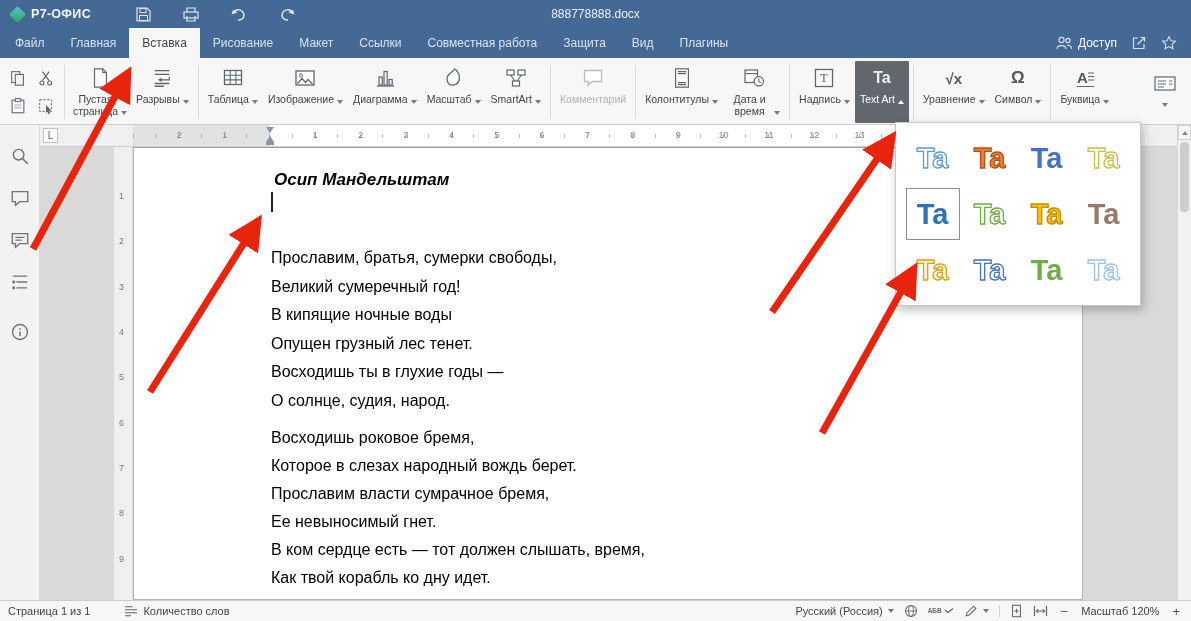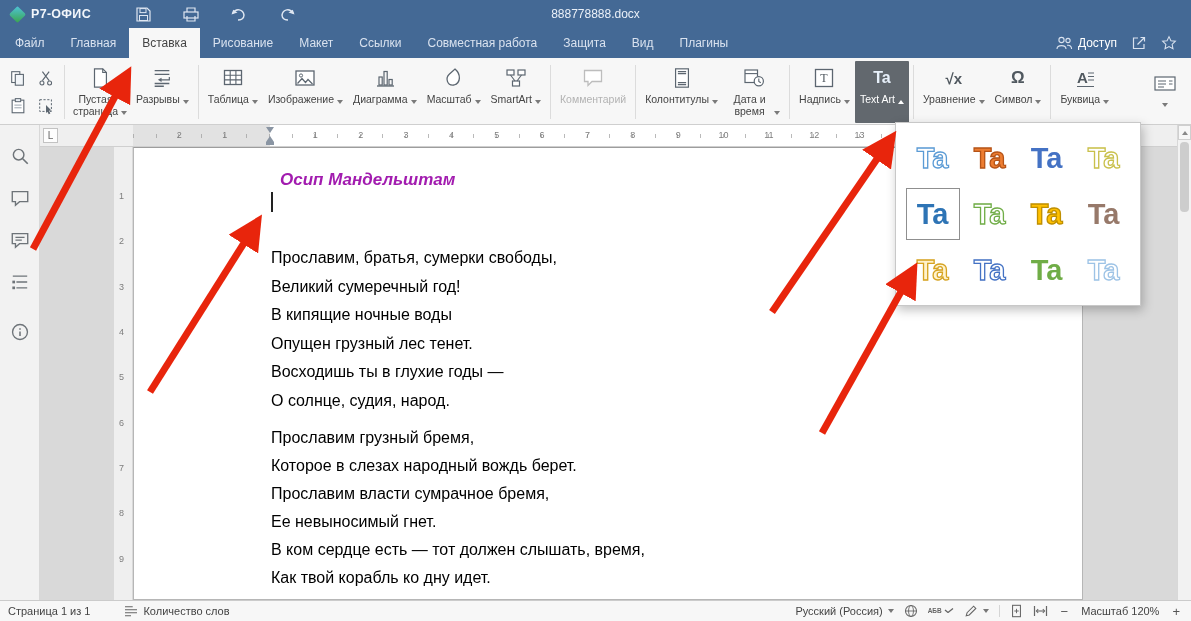--- a/index.html
+++ b/index.html
@@ -54,21 +54,21 @@
   .tabsel { position:absolute; left:3px; top:3px; width:15px; height:15px; background:#fdfdfd; border:1px solid #c2c2c2; font-size:10px; color:#666; text-align:center; line-height:14px; cursor:pointer; }
   .ind-top { position:absolute; left:226px; top:2px; width:0; height:0; border-left:4px solid transparent; border-right:4px solid transparent; border-top:6px solid #8a95a3; }
   .ind-bot { position:absolute; left:226px; top:11px; width:0; height:0; border-left:4px solid transparent; border-right:4px solid transparent; border-bottom:6px solid #8a95a3; }
   .ind-box { position:absolute; left:226px; top:17px; width:8px; height:3px; background:#8a95a3; }
 
   .canvas { position:absolute; left:40px; right:14px; top:22px; bottom:0; background:#d9d9d9; overflow:hidden; }
   .vruler { position:absolute; left:74px; top:0; bottom:0; width:18px; background:#efefef; }
   .vr-nums span { transform:none; left:5px; }
 
   .page { position:absolute; left:93px; top:0; width:950px; height:100%; background:#fff; border:1px solid #b6b6b6; border-top-color:#9d9d9d; }
-  .doc-title { position:absolute; left:146px; top:22px; font-size:17px; font-weight:bold; font-style:italic; color:#a21caf; }
+  .doc-title { position:absolute; left:140px; top:22px; font-size:17px; font-weight:bold; font-style:italic; color:#000000; }
   .caret { position:absolute; left:137px; top:44px; width:1.5px; height:20px; background:#222; }
   .stanza { position:absolute; left:137px; font-size:16px; color:#000; line-height:28.6px; }
   .stanza.s1 { top:96px; }
   .stanza.s2 { top:276px; line-height:28px; }
 
   .scrollbar { position:absolute; right:0; top:0; bottom:0; width:14px; background:#f2f2f2; border-left:1px solid #d8d8d8; }
   .sc-up { position:absolute; top:0; left:0; right:0; height:15px; background:#f7f7f7; border:1px solid #cfcfcf; display:flex; align-items:center; justify-content:center; cursor:pointer; }
   .sc-up::after { content:""; width:0; height:0; border-left:3.5px solid transparent; border-right:3.5px solid transparent; border-bottom:4.5px solid #888; }
   .sc-thumb { position:absolute; top:17px; left:2px; width:9px; height:70px; background:#cdcdcd; border-radius:4px; cursor:pointer; }
 
@@ -436,21 +436,21 @@
         <div class="caret"></div>
         <div class="stanza s1">
           <div>Прославим, братья, сумерки свободы,</div>
           <div>Великий сумеречный год!</div>
           <div>В кипящие ночные воды</div>
           <div>Опущен грузный лес тенет.</div>
           <div>Восходишь ты в глухие годы —</div>
           <div>О солнце, судия, народ.</div>
         </div>
         <div class="stanza s2">
-          <div>Прославим грузный бремя,</div>
+          <div>Восходишь роковое бремя,</div>
           <div>Которое в слезах народный вождь берет.</div>
           <div>Прославим власти сумрачное бремя,</div>
           <div>Ее невыносимый гнет.</div>
           <div>В ком сердце есть — тот должен слышать, время,</div>
           <div>Как твой корабль ко дну идет.</div>
         </div>
       </div>
     </div>
 
     <div class="scrollbar">

